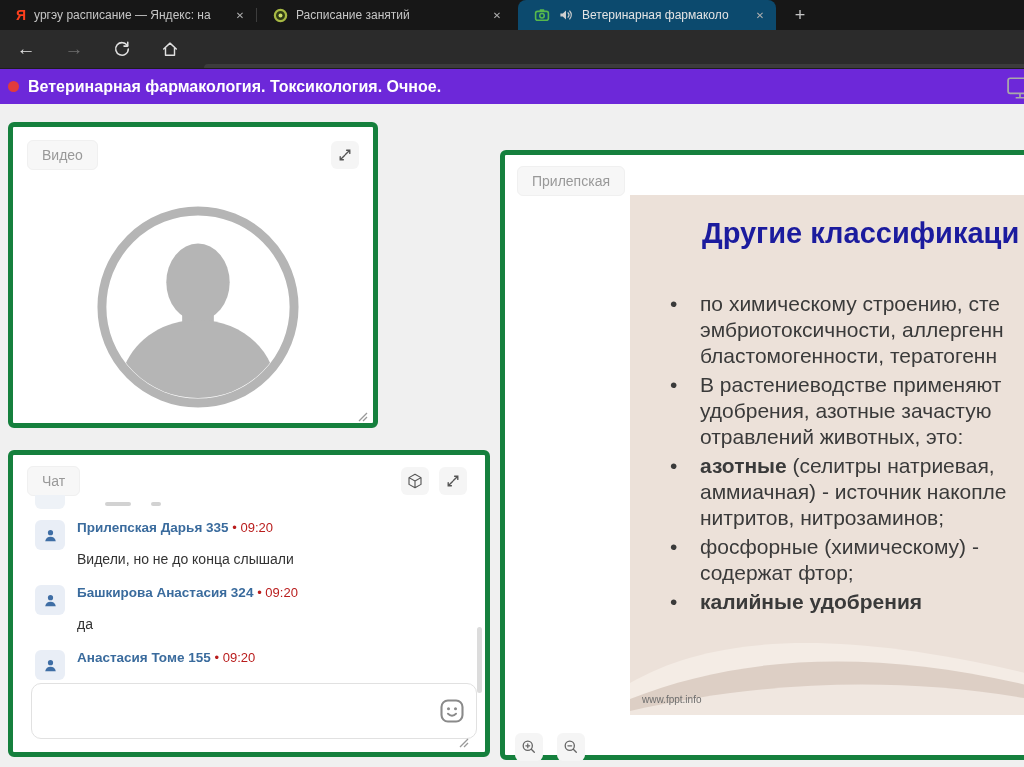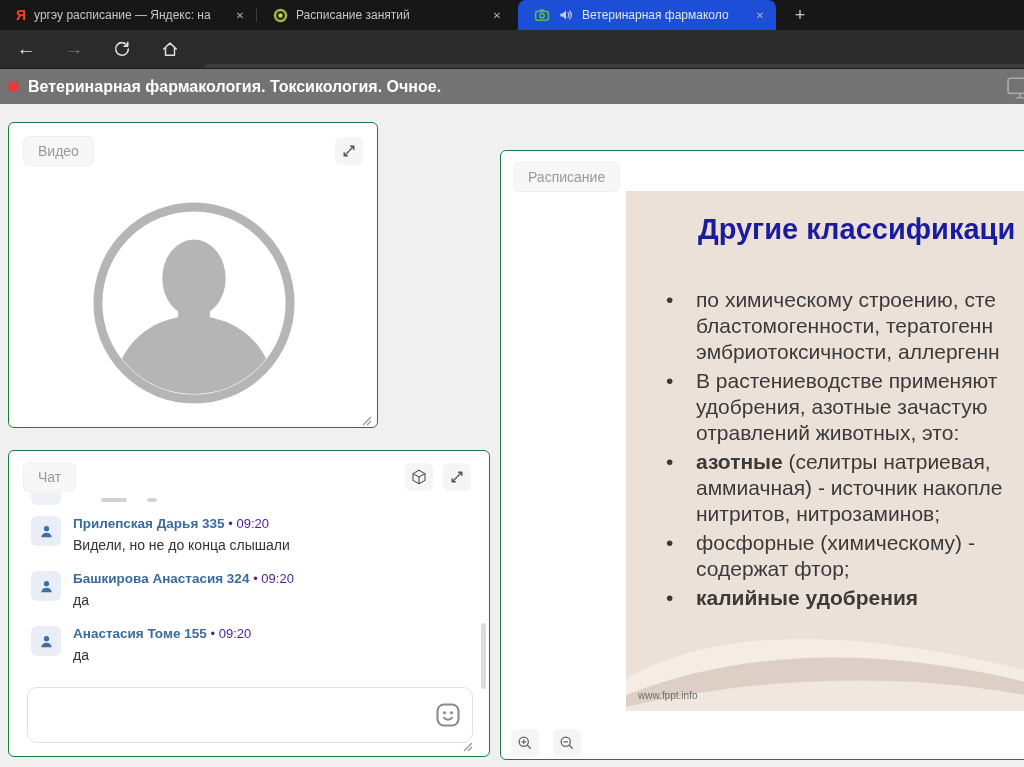--- a/index.html
+++ b/index.html
@@ -8,69 +8,69 @@
 
   
   .tabbar{position:absolute;left:0;top:0;width:100%;height:30px;background:#171717}
   .tab{position:absolute;top:0;height:30px;display:flex;align-items:center;
     padding:0 8px 0 16px;box-sizing:border-box;gap:8px}
   .tab .title{flex:1;font-size:12px;color:#c6c6c6;white-space:nowrap;overflow:hidden}
   .tab-close{width:16px;height:16px;display:flex;align-items:center;justify-content:center;
     color:#b0b0b0;font-size:10px;border-radius:3px;flex:0 0 16px}
   #tab1{left:0;width:256px}
   #tab2{left:257px;width:256px}
-  #tab3{left:518px;width:258px;background:#1d4ed8;border-radius:8px 8px 0 0}
+  #tab3{left:518px;width:258px;background:#0c4a6e;border-radius:8px 8px 0 0}
   .tab-div{position:absolute;top:8px;left:256px;width:1px;height:14px;background:#3d3d3d}
   .newtab{position:absolute;left:788px;top:3px;width:24px;height:24px;color:#c6c6c6;
     font-size:18px;display:flex;align-items:center;justify-content:center;border-radius:4px}
   .yicon{color:#fc3f1d;font-weight:bold;font-size:14px;line-height:1}
 
   
   .navbar{position:absolute;left:0;top:30px;width:100%;height:38px;background:#2b2b2b}
   .nav-ic{position:absolute;top:0;height:38px;width:32px;display:flex;align-items:center;justify-content:center}
   #nav-back{left:10px;color:#e6e6e6;font-size:19px}
   #nav-fwd{left:58px;color:#6f6f6f;font-size:19px}
   #nav-reload{left:106px}
   #nav-home{left:154px}
   .urlbar{position:absolute;left:204px;top:34px;right:0;height:31px;background:#3c3c3c;
     border-radius:4px 0 0 4px;display:flex;align-items:center;padding-left:12px;gap:10px;box-sizing:border-box}
   .url{font-size:15px;white-space:nowrap;overflow:hidden}
   .url .pre{color:#ededed}
   .url .suf{color:#9a9a9a}
 
   
-  .webheader{position:absolute;left:0;top:68px;width:100%;height:36px;background:#737373;
+  .webheader{position:absolute;left:0;top:68px;width:100%;height:36px;background:#6d28d9;
     border-top:1px solid #1e1e1e;display:flex;align-items:center;padding-left:8px;gap:9px;box-sizing:border-box}
   .livedot{width:11px;height:11px;border-radius:50%;background:#e23b3b;flex:0 0 11px}
   .webtitle{color:#ffffff;font-weight:bold;font-size:16px;white-space:nowrap}
   .header-right-icon{position:absolute;left:1007px;top:8px}
 
   
-  .card{position:absolute;background:#fff;border:1px solid #15803d;border-radius:6px;box-sizing:border-box}
+  .card{position:absolute;background:#fff;border:5px solid #15803d;border-radius:6px;box-sizing:border-box}
   #video-card{left:8px;top:122px;width:370px;height:306px}
   #chat-card{left:8px;top:450px;width:482px;height:307px}
   #pres-card{left:500px;top:150px;width:540px;height:610px;border-radius:6px 0 0 6px}
 
   .chip{position:absolute;background:#f7f7f7;border:1px solid #f0f0f0;border-radius:6px;
     color:#999;font-size:14px;padding:6px 14px;white-space:nowrap}
   .icbtn{position:absolute;width:28px;height:28px;background:#f5f5f5;border-radius:6px;
     display:flex;align-items:center;justify-content:center}
   .corner{position:absolute;width:10px;height:10px}
 
   
   .avatar{position:absolute;left:81px;top:76px;width:208px;height:208px}
 
   
   .messages{position:absolute;left:0;top:40px;width:470px;height:246px;overflow:hidden}
   .msg{display:flex;gap:12px;padding:9px 0 9px 22px}
   .msg-av{width:30px;height:30px;background:#e9eef6;border-radius:6px;display:flex;
     align-items:center;justify-content:center;flex:0 0 30px}
   .msg-name{font-size:13.5px;font-weight:bold;color:#3a6b9d}
-  .msg-meta{color:#4c1d95;font-size:13px;font-weight:normal}
-  .msg-text{font-size:14px;color:#333;margin-top:6px}
+  .msg-meta{color:#b91c1c;font-size:13px;font-weight:normal}
+  .msg-text{font-size:14px;color:#333;margin-top:16px}
   .remnant{position:relative;height:16px;overflow:hidden}
   .remnant .rav{position:absolute;left:22px;top:-16px;width:30px;height:30px;background:#eef2f7;border-radius:6px}
   .remnant .frag{position:absolute;top:7px;height:4px;border-radius:2px;background:#d2d2d2}
   .scroll-thumb{position:absolute;right:3px;top:172px;width:5px;height:66px;background:#dcdcdc;border-radius:3px}
   .chat-input{position:absolute;left:18px;bottom:13px;width:446px;height:56px;border:1px solid #e1e1e1;
     border-radius:10px;background:#fff;box-sizing:border-box}
   .chat-input textarea{position:absolute;left:10px;top:8px;width:380px;height:38px;border:none;outline:none;
     resize:none;font-family:inherit;font-size:14px;background:transparent}
   .smiley{position:absolute;right:10px;top:13px;width:28px;height:28px}
 
@@ -268,38 +268,38 @@
       </span>
     </div>
     <span class="corner" style="right:16px;bottom:8px">
       <svg width="10" height="10" viewBox="0 0 10 10">
           <path d="M1 9L9 1M5 9L9 5" stroke="#999" stroke-width="1.3"></path>
         </svg>
     </span>
   </div>
 
   <div class="card" id="pres-card">
-    <div class="chip" style="left:12px;top:11px">Расписание</div>
+    <div class="chip" style="left:12px;top:11px">Прилепская</div>
 
     <div class="slide">
       <svg class="waves" width="450" height="110" viewBox="0 0 450 110">
         <path d="M0 78 C90 26 230 22 450 82 L450 110 L0 110 Z" fill="#f4ece5"></path>
         <path d="M0 94 C120 46 270 42 450 94 L450 110 L0 110 Z" fill="#ddcfc5"></path>
         <path d="M0 106 C150 72 300 70 450 104 L450 110 L0 110 Z" fill="#f0e7e0"></path>
       </svg>
 
       <div class="slide-title">Другие классификаци</div>
 
       <div class="bullets">
         <div class="b">
           <span class="dot">•</span>
           <div>
             <div class="bl">по химическому строению, сте</div>
+            <div class="bl">эмбриотоксичности, аллергенн</div>
             <div class="bl">бластомогенности, тератогенн</div>
-            <div class="bl">эмбриотоксичности, аллергенн</div>
           </div>
         </div>
         <div class="b">
           <span class="dot">•</span>
           <div>
             <div class="bl">В растениеводстве применяют</div>
             <div class="bl">удобрения, азотные зачастую</div>
             <div class="bl">отравлений животных, это:</div>
           </div>
         </div>

